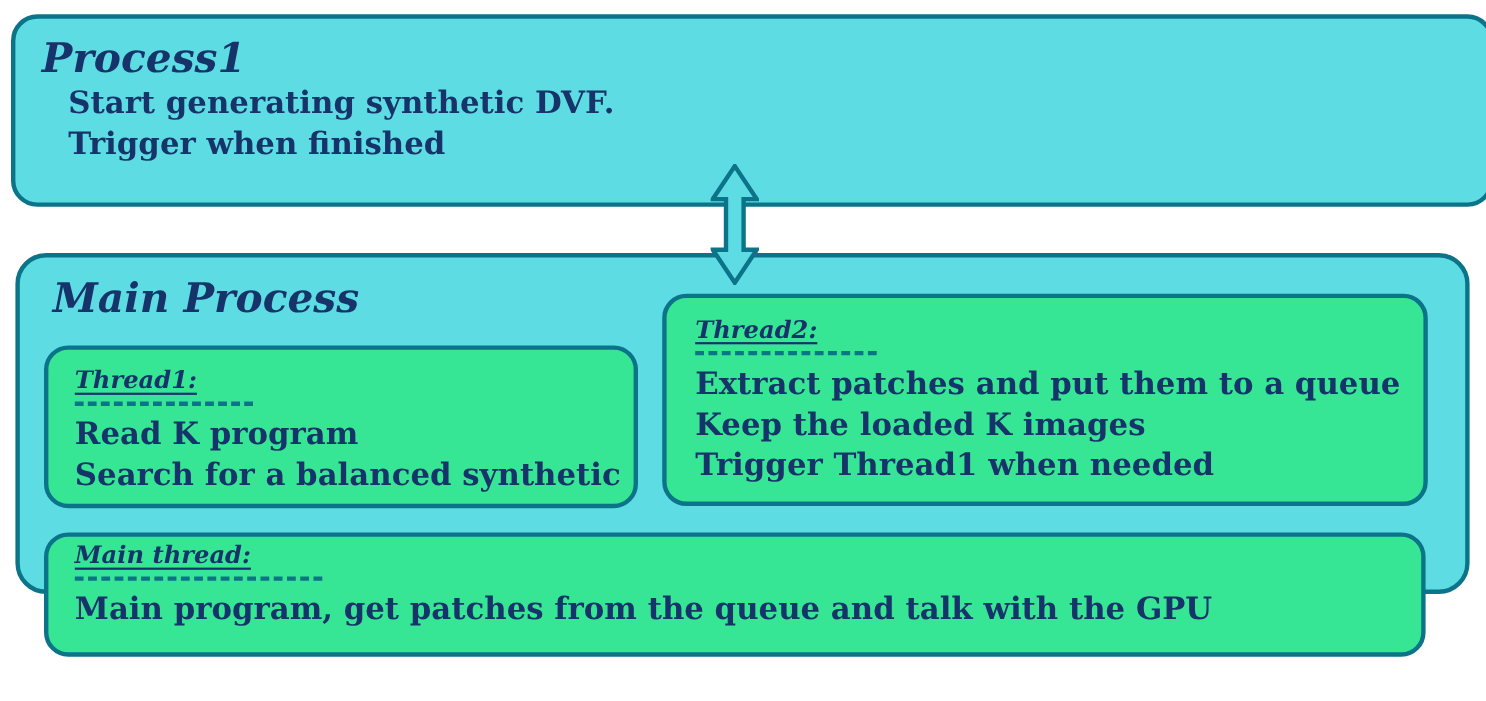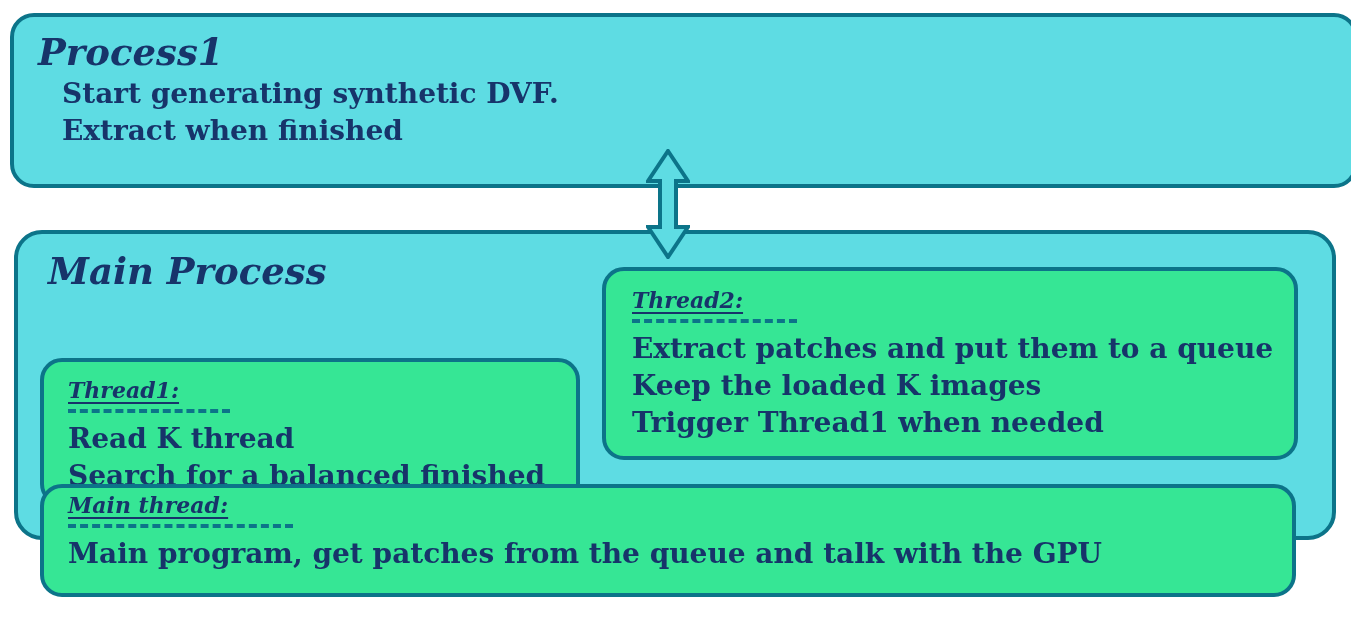--- a/index.html
+++ b/index.html
@@ -48,21 +48,21 @@
   }
 
   .main-box {
     left: 14px; top: 230px;
     width: 1322px; height: 310px;
     border-radius: 28px;
     padding: 14px 0 0 30px;
   }
 
   .thread-box { border-radius: 22px; }
-  .thread1-box  { left: 22px;  top: 80px;  width: 540px;  height: 148px; padding: 12px 24px; margin-top: 44px; }
+  .thread1-box  { left: 22px;  top: 80px;  width: 540px;  height: 148px; padding: 12px 24px; }
   .thread2-box  { left: 584px; top: 33px;  width: 696px;  height: 193px; padding: 13px 26px; }
   .mainthread-box { left: 22px; top: 250px; width: 1256px; height: 113px; padding: 1px 24px; }
 
   .thread-label {
     display: inline-block;
     font-style: italic;
     font-weight: 700;
     font-size: 22px;
     line-height: 32px;
     text-decoration: underline;
@@ -81,36 +81,36 @@
 </style>
 </head>
 <body>
 
 <div class="stage">
 
   <div class="box cyan process1-box">
     <div class="big-title">Process1</div>
     <div class="body-lines">
       <div class="line">Start generating synthetic DVF.</div>
-      <div class="line">Extract when finished</div>
+      <div class="line">Trigger when finished</div>
     </div>
   </div>
 
   <svg class="arrow-svg" width="44" height="110" viewBox="0 0 44 110">
     <path d="M22 2 L42 32 L30 32 L30 78 L42 78 L22 108 L2 78 L14 78 L14 32 L2 32 Z" fill="#5EDCE3" stroke="#0C7489" stroke-width="4" stroke-linejoin="miter"></path>
   </svg>
 
   <div class="box cyan main-box">
     <div class="big-title">Main Process</div>
 
     <div class="box green thread-box thread1-box">
       <span class="thread-label">Thread1:</span>
       <div class="dash-line dash-w160"></div>
-      <div class="line">Read K thread</div>
-      <div class="line">Search for a balanced finished</div>
+      <div class="line">Read K program</div>
+      <div class="line">Search for a balanced synthetic</div>
     </div>
 
     <div class="box green thread-box thread2-box">
       <span class="thread-label">Thread2:</span>
       <div class="dash-line dash-w165"></div>
       <div class="line">Extract patches and put them to a queue</div>
       <div class="line">Keep the loaded K images</div>
       <div class="line">Trigger Thread1 when needed</div>
     </div>
 

